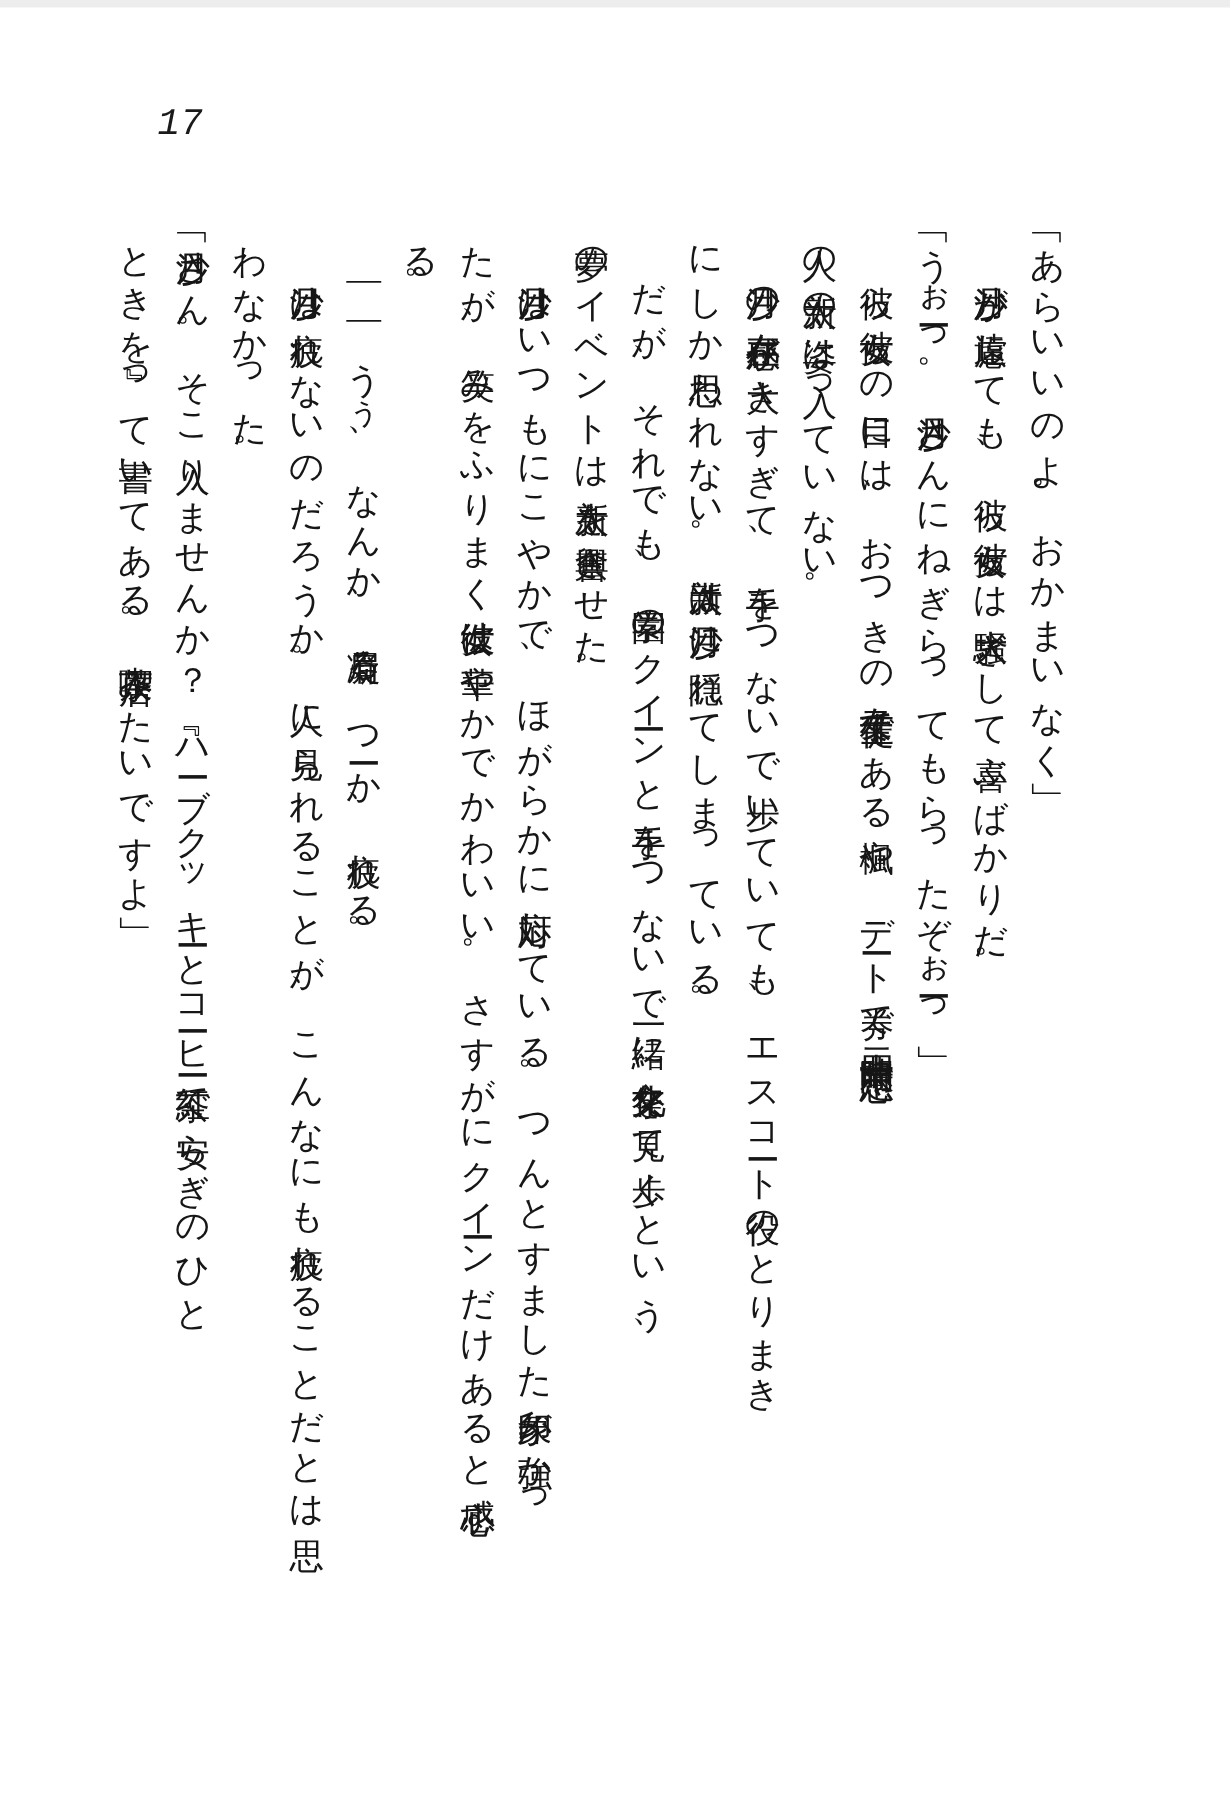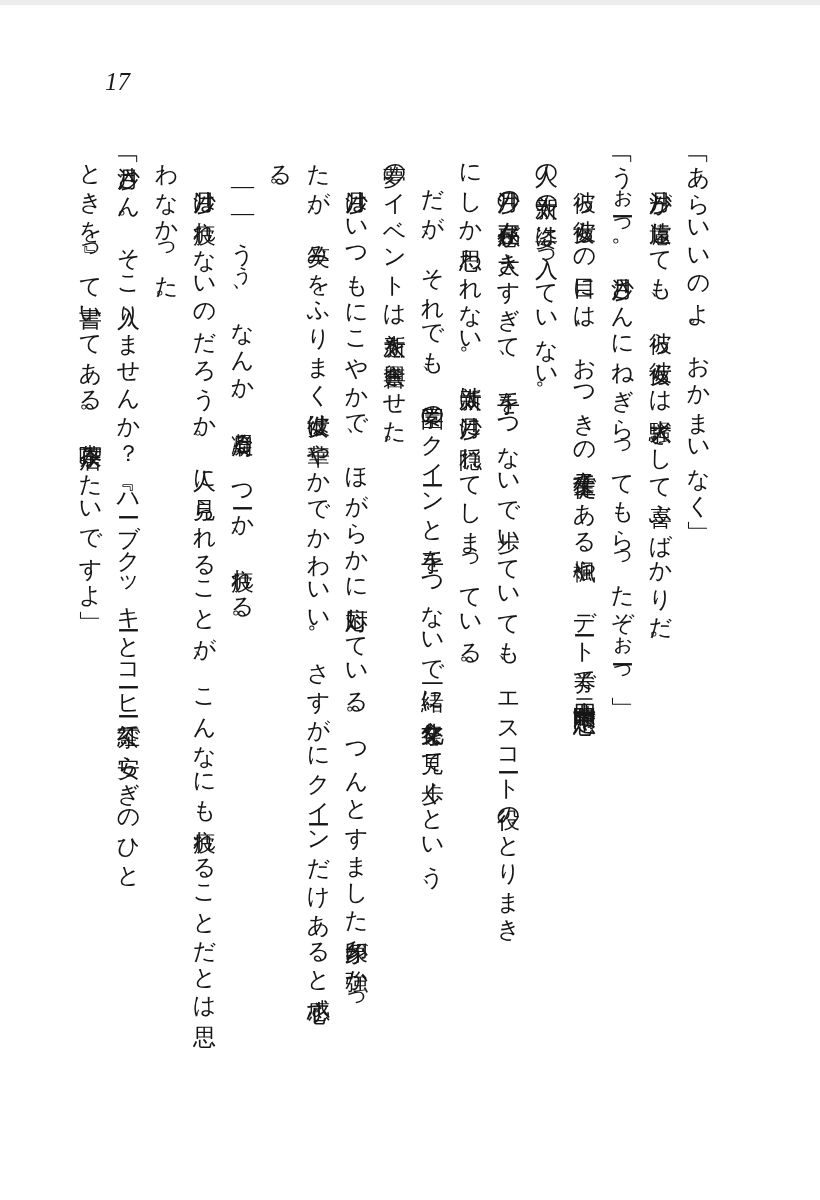--- a/index.html
+++ b/index.html
@@ -21,21 +21,21 @@
     content: "";
     position: absolute;
     top: 0; left: 0; right: 0;
     height: 5px;
     background: #ededed;
   }
   .page-number {
     position: absolute;
     top: 68px;
     left: 105px;
-    font-family: Liberation Serif, serif;
+    font-family: Liberation Mono, monospace;
     font-style: italic;
     font-size: 25px;
     color: #1a1a1a;
   }
   .text-block {
     position: absolute;
     top: 148px;
     right: 103px;
     height: 940px;
     writing-mode: vertical-rl;

